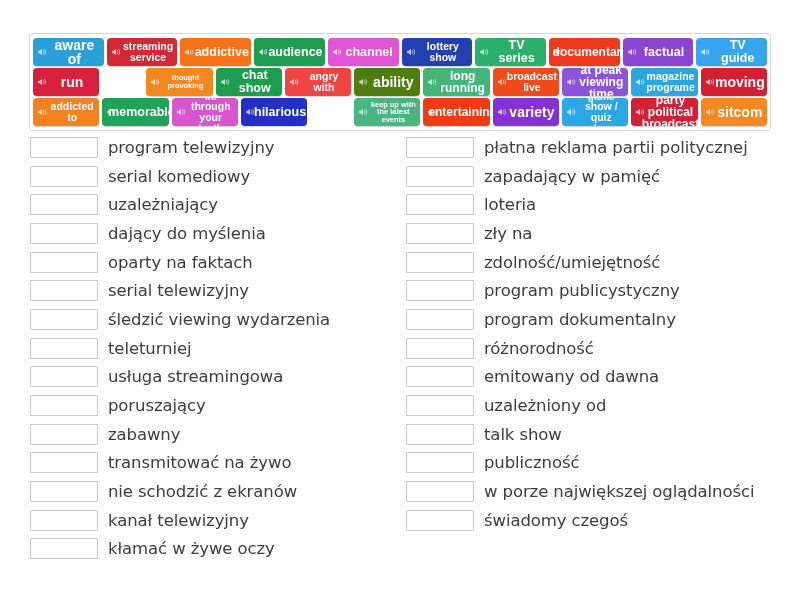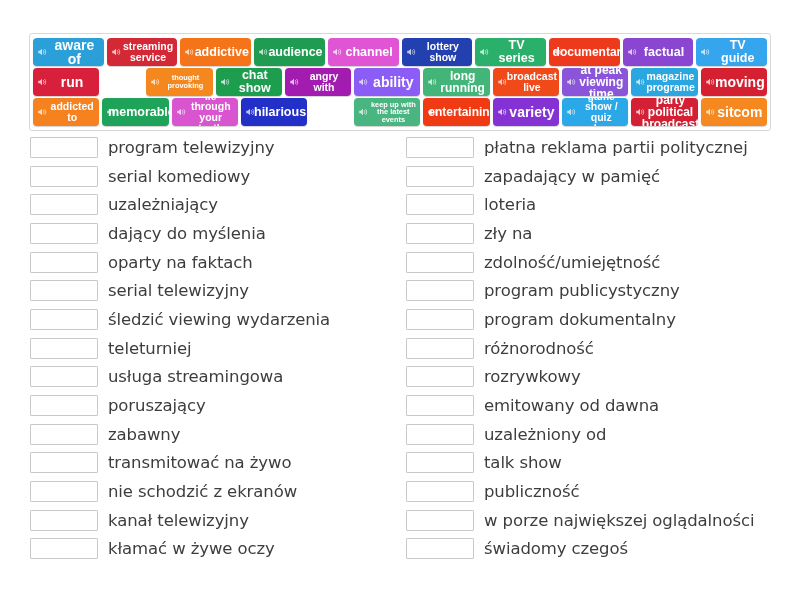--- a/index.html
+++ b/index.html
@@ -244,31 +244,31 @@
         <div class="tile w-s fs-md" style="background: rgb(29, 158, 78); flex: 1 1 0px;">
           <span class="spk">
             <svg viewBox="0 0 16 16" width="10" height="10">
               <path d="M2 6 h2.6 L8 2.8 v10.4 L4.6 10 H2 z" fill="#ffffff"></path>
               <path d="M10.3 5.4 a3.6 3.6 0 0 1 0 5.2" stroke="#ffffff" stroke-width="1.4" fill="none" stroke-linecap="round"></path>
               <path d="M12.4 3.6 a6.2 6.2 0 0 1 0 8.8" stroke="#ffffff" stroke-width="1.3" fill="none" stroke-linecap="round"></path>
             </svg>
           </span>
           <span class="tile-label">chat show</span>
         </div>
-        <div class="tile w-s fs-sm" style="background: #a21caf; flex: 1 1 0px;">
+        <div class="tile w-s fs-sm" style="background: #ef4444; flex: 1 1 0px;">
           <span class="spk">
             <svg viewBox="0 0 16 16" width="10" height="10">
               <path d="M2 6 h2.6 L8 2.8 v10.4 L4.6 10 H2 z" fill="#ffffff"></path>
               <path d="M10.3 5.4 a3.6 3.6 0 0 1 0 5.2" stroke="#ffffff" stroke-width="1.4" fill="none" stroke-linecap="round"></path>
               <path d="M12.4 3.6 a6.2 6.2 0 0 1 0 8.8" stroke="#ffffff" stroke-width="1.3" fill="none" stroke-linecap="round"></path>
             </svg>
           </span>
           <span class="tile-label">angry with</span>
         </div>
-        <div class="tile w-s fs-lg" style="background: #8b5cf6; flex: 1 1 0px;">
+        <div class="tile w-s fs-lg" style="background: #4d7c0f; flex: 1 1 0px;">
           <span class="spk">
             <svg viewBox="0 0 16 16" width="10" height="10">
               <path d="M2 6 h2.6 L8 2.8 v10.4 L4.6 10 H2 z" fill="#ffffff"></path>
               <path d="M10.3 5.4 a3.6 3.6 0 0 1 0 5.2" stroke="#ffffff" stroke-width="1.4" fill="none" stroke-linecap="round"></path>
               <path d="M12.4 3.6 a6.2 6.2 0 0 1 0 8.8" stroke="#ffffff" stroke-width="1.3" fill="none" stroke-linecap="round"></path>
             </svg>
           </span>
           <span class="tile-label">ability</span>
         </div>
         <div class="tile w-s fs-xs" style="background: rgb(68, 181, 120); flex: 1 1 0px;">
@@ -516,24 +516,20 @@
       <div class="answer-row">
         <div class="drop-box"></div>
         <div class="answer-text">program dokumentalny</div>
       </div>
       <div class="answer-row">
         <div class="drop-box"></div>
         <div class="answer-text">różnorodność</div>
       </div>
       <div class="answer-row">
         <div class="drop-box"></div>
-        <div class="answer-text">rozrywkowy</div>
-      </div>
-      <div class="answer-row">
-        <div class="drop-box"></div>
         <div class="answer-text">emitowany od dawna</div>
       </div>
       <div class="answer-row">
         <div class="drop-box"></div>
         <div class="answer-text">uzależniony od</div>
       </div>
       <div class="answer-row">
         <div class="drop-box"></div>
         <div class="answer-text">talk show</div>
       </div>

